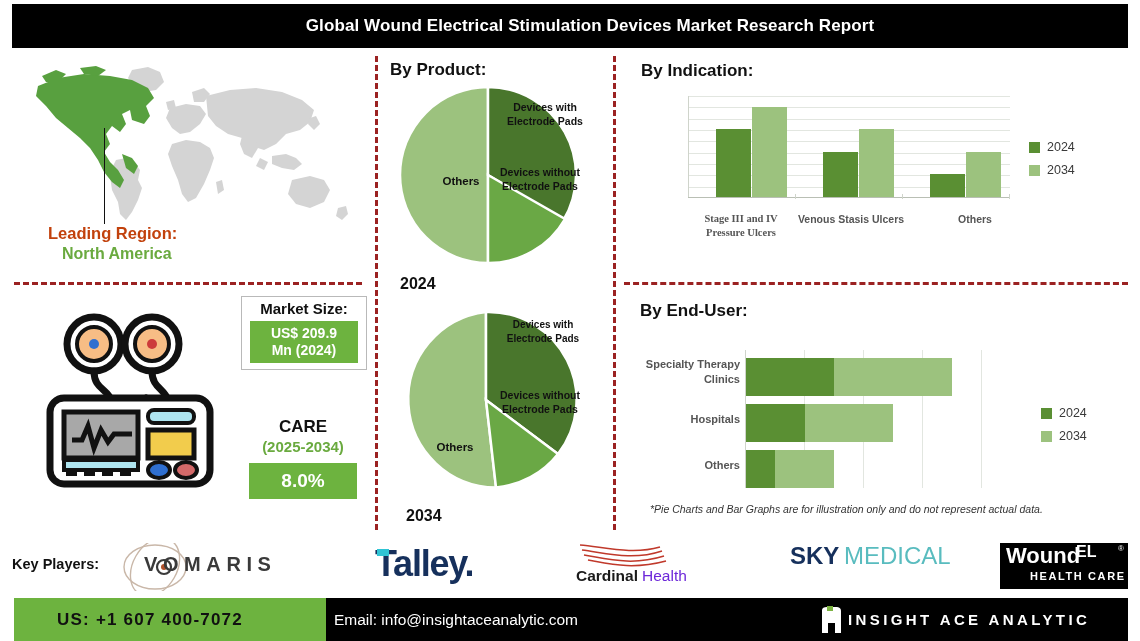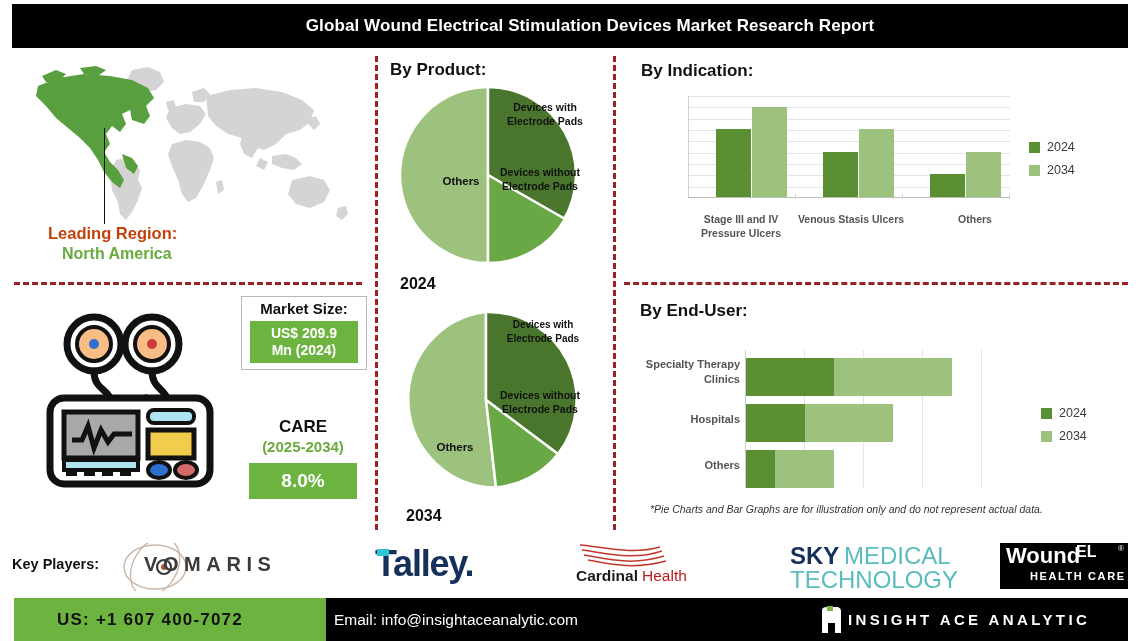--- a/index.html
+++ b/index.html
@@ -239,21 +239,21 @@
     <div class="vbar" style="left:28px;bottom:1px;width:35px;height:68px;background:#5a8f33;"></div>
     <div class="vbar" style="left:64px;bottom:1px;width:35px;height:90px;background:#9cc27e;"></div>
 
     <div class="vbar" style="left:135px;bottom:1px;width:35px;height:45px;background:#5a8f33;"></div>
     <div class="vbar" style="left:171px;bottom:1px;width:35px;height:68px;background:#9cc27e;"></div>
 
     <div class="vbar" style="left:242px;bottom:1px;width:35px;height:23px;background:#5a8f33;"></div>
     <div class="vbar" style="left:278px;bottom:1px;width:35px;height:45px;background:#9cc27e;"></div>
   </div>
 
-  <div class="cat-label" style="left:684px;top:212px;width:114px;">
+  <div class="cat-label" style="left:684px;top:212px;width:114px;font-family:Liberation Serif, serif;">
     <span>Stage III and IV Pressure Ulcers</span>
   </div>
   <div class="cat-label" style="left:796px;top:212px;width:110px;">
     <span>Venous Stasis Ulcers</span>
   </div>
   <div class="cat-label" style="left:920px;top:212px;width:110px;">
     <span>Others</span>
   </div>
 
   <div class="legend" style="left:1029px;top:140px;">
@@ -330,27 +330,26 @@
   <div class="logo" style="left:570px;top:541px;width:160px;height:48px;">
     <svg width="110" height="30" viewBox="0 0 110 30" style="position:absolute;left:4px;top:0;">
       <g fill="none" stroke="#c0392b" stroke-width="1.5">
         <path d="M6 4 C30 6 58 14 86 6"></path>
         <path d="M8 9 C32 12 58 20 88 10"></path>
         <path d="M10 14 C34 18 58 25 90 15"></path>
         <path d="M14 19 C36 23 58 29 92 20"></path>
       </g>
     </svg>
     <span style="position:absolute;left:6px;top:26px;font-size:15.5px;font-weight:bold;color:#1a1a1a;">Cardinal</span>
-    <span style="position:absolute;left:72px;top:26px;font-size:15.5px;font-weight:normal;color:#b91c1c;">Health</span>
+    <span style="position:absolute;left:72px;top:26px;font-size:15.5px;font-weight:normal;color:#6d28d9;">Health</span>
   </div>
 
   <div class="logo" style="left:790px;top:542px;width:180px;height:50px;">
     <span style="position:absolute;left:0;top:0;font-size:24px;font-weight:bold;color:#16305c;">SKY</span>
     <span style="position:absolute;left:54px;top:0;font-size:24px;font-weight:normal;color:#59bcbf;">MEDICAL</span>
-    <span style="position:absolute;left:0;top:24px;font-size:24px;font-weight:normal;color:#59bcbf;">TECHNOLOGY</span>
   </div>
 
   <div class="logo" style="left:1000px;top:543px;width:128px;height:46px;background:#000;">
     <span style="position:absolute;left:6px;top:0px;font-size:22px;font-weight:bold;color:#fff;">Wound</span>
     <span style="position:absolute;left:76px;top:0px;font-size:16px;font-weight:bold;color:#fff;">EL</span>
     <span style="position:absolute;left:118px;top:1px;font-size:8px;color:#fff;">®</span>
     <span style="position:absolute;left:30px;top:27px;font-size:11px;font-weight:bold;color:#fff;letter-spacing:1.6px;">HEALTH CARE</span>
   </div>
 
   <div class="footer-green"></div>

